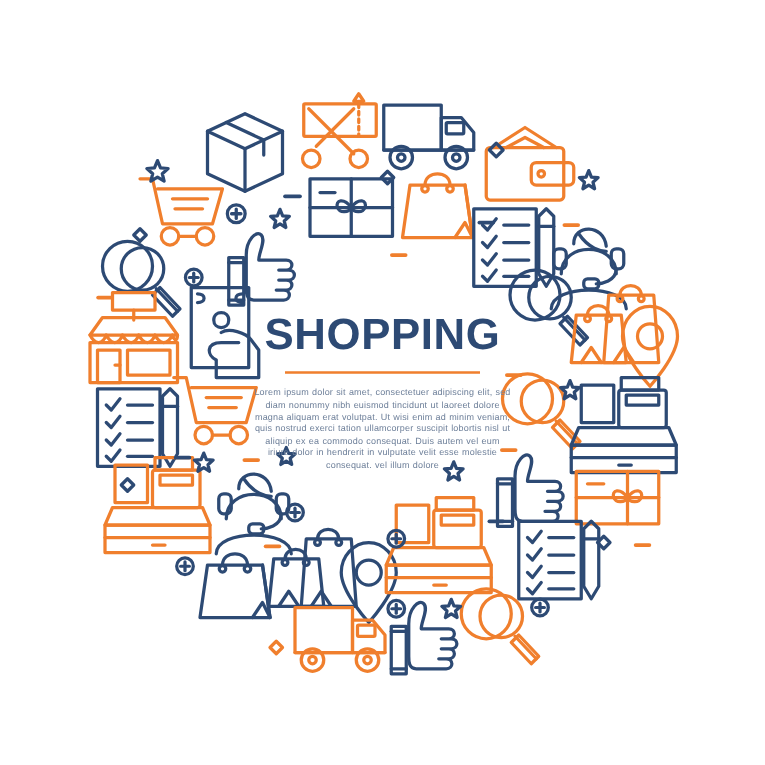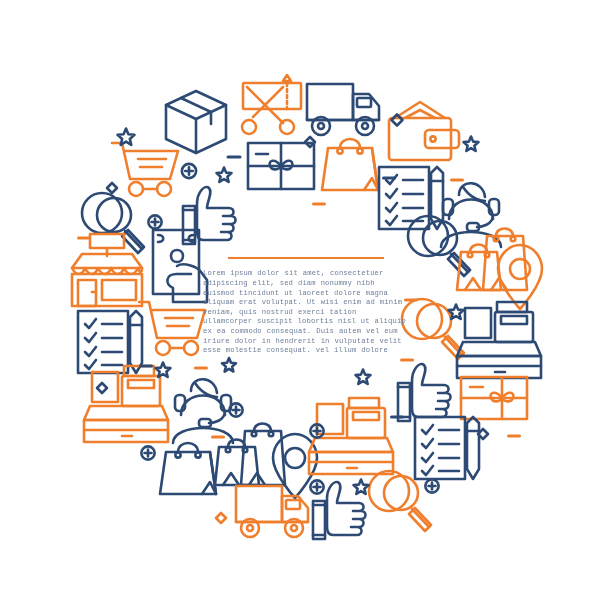--- a/index.html
+++ b/index.html
@@ -37,25 +37,25 @@
     margin:0 0 0 0;
     white-space:nowrap;
   }
   .rule{
     width:156px;
     height:2.4px;
     background:#f07f2d;
     margin:9px auto 10px auto;
   }
   .body-text{
-    font-family:Liberation Mono, monospace;
+    font-family:Liberation Sans, sans-serif;
     font-size:7.2px;
     line-height:9.6px;
     color:#6d7f99;
-    text-align:left;
+    text-align:center;
     margin:0;
     letter-spacing:0.15px;
     word-spacing:0.4px;
   }
 </style>
 </head>
 <body>
 
 <div id="stage">
 
@@ -474,17 +474,18 @@
         <g fill="#f07f2d" stroke="none" style="fill: none;">
           <circle cx="224" cy="488" r="1.15"></circle>
           <circle cx="229.72727272727272" cy="486.3636363636364" r="1.15"></circle>
           <circle cx="222.36363636363637" cy="493.72727272727275" r="1.15"></circle>
           <circle cx="228.9090909090909" cy="492.90909090909093" r="1.15"></circle>
         </g>
       </g>
   </svg>
 
   <div class="center-block">
+    <h1 class="title">SHOPPING</h1>
     <div class="rule"></div>
     <p class="body-text">Lorem ipsum dolor sit amet, consectetuer adipiscing elit, sed diam nonummy nibh euismod tincidunt ut laoreet dolore magna aliquam erat volutpat. Ut wisi enim ad minim veniam, quis nostrud exerci tation ullamcorper suscipit lobortis nisl ut aliquip ex ea commodo consequat. Duis autem vel eum iriure dolor in hendrerit in vulputate velit esse molestie consequat. vel illum dolore</p>
   </div>
 
 </div>
 
 </body></html>

